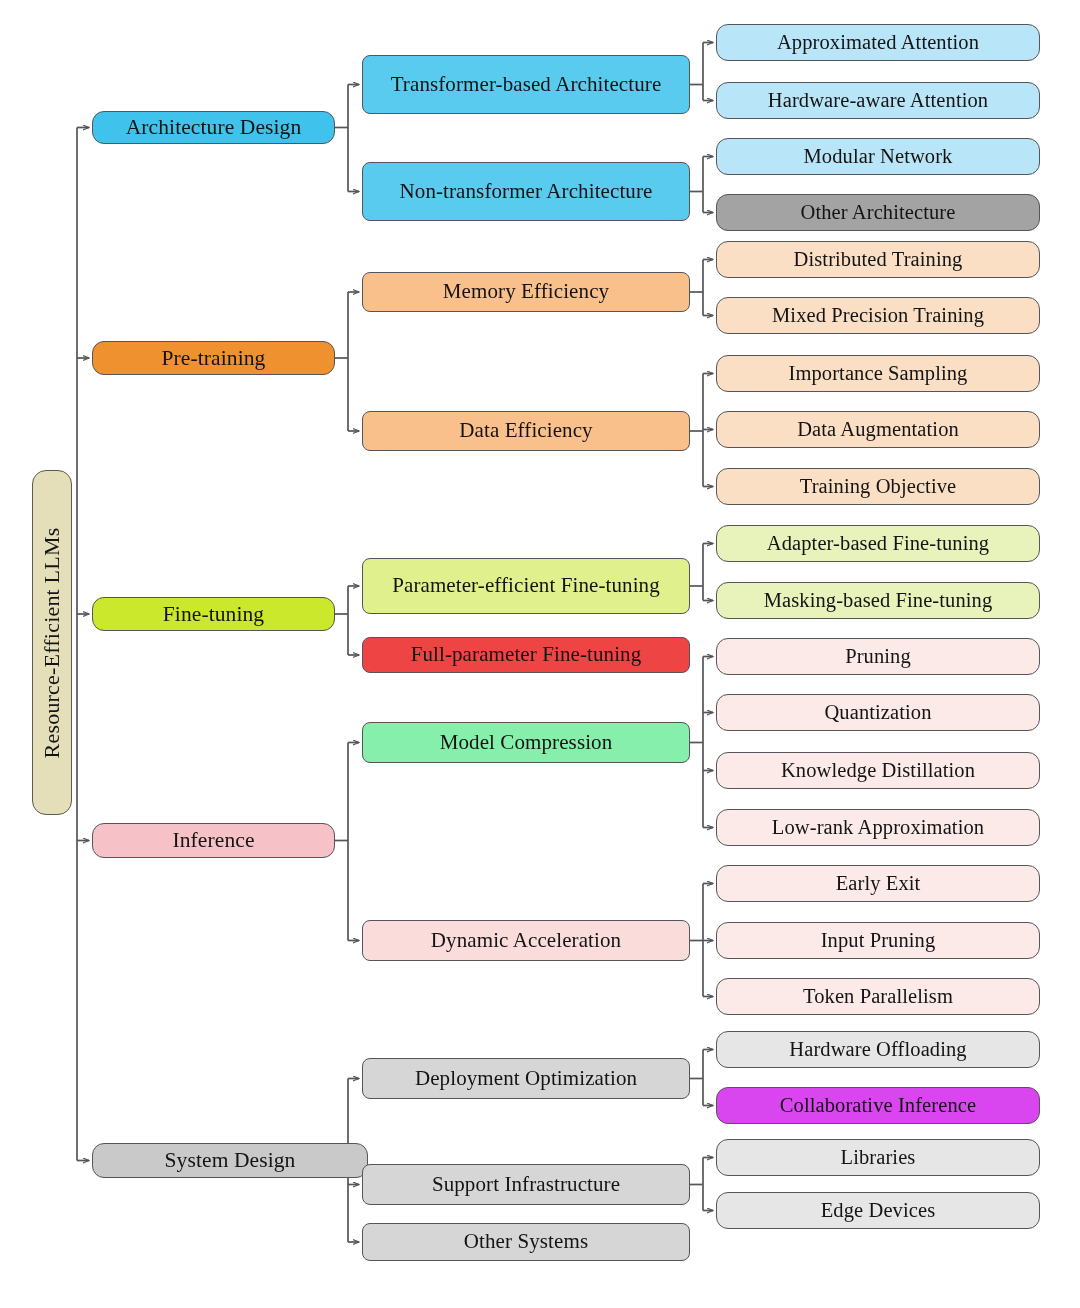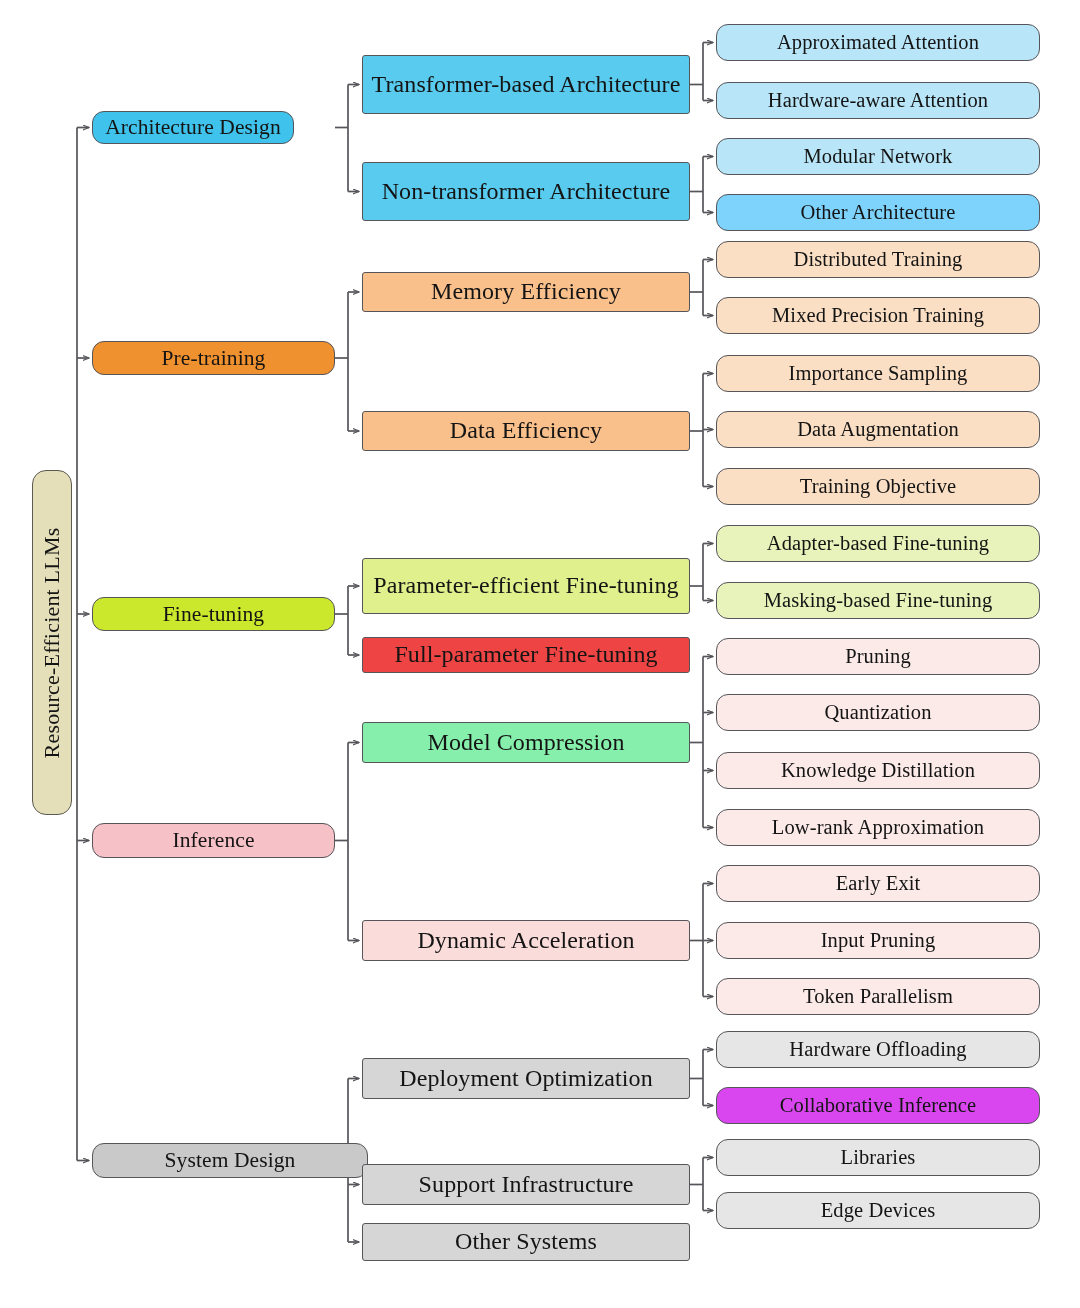--- a/index.html
+++ b/index.html
@@ -36,21 +36,21 @@
     display: flex;
     align-items: center;
     justify-content: center;
     text-align: center;
     line-height: 1.13;
     color: #141414;
     letter-spacing: 0.1px;
     padding: 0 6px;
   }
   .lvl1 { font-size: 21.5px; border-radius: 12px; }
-  .lvl2 { font-size: 24px; border-radius: 3px; }
+  .lvl2 { font-size: 21px; border-radius: 8px; }
   .lvl3 { font-size: 20.5px; border-radius: 12px; }
 
   #root-node {
     position: absolute;
     left: 32px;
     top: 470px;
     width: 40px;
     height: 345px;
     box-sizing: border-box;
     border: 1.8px solid #5a5a52;
@@ -161,39 +161,39 @@
         <path d="M 703 1210.5 L 713 1210.5" marker-end="url(#arrow)"></path>
         <path d="M 348 1242 L 359 1242" marker-end="url(#arrow)"></path>
       </g>
   </svg>
 
   <div id="root-node">
     <span class="vtext">Resource-Efficient LLMs</span>
   </div>
 
   <div id="nodes-layer">
-      <div class="node lvl1" style="left: 92px; top: 111px; width: 202px; height: 33px; background: rgb(63, 195, 236);">
+      <div class="node lvl1" style="left: 92px; top: 111px; width: 243px; height: 33px; background: rgb(63, 195, 236);">
         <span>Architecture Design</span>
       </div>
       <div class="node lvl2" style="left: 362px; top: 55px; width: 328px; height: 59px; background: rgb(89, 203, 238);">
         <span>Transformer-based Architecture</span>
       </div>
       <div class="node lvl3" style="left: 716px; top: 24px; width: 324px; height: 37px; background: rgb(184, 229, 247);">
         <span>Approximated Attention</span>
       </div>
       <div class="node lvl3" style="left: 716px; top: 82px; width: 324px; height: 37px; background: rgb(184, 229, 247);">
         <span>Hardware-aware Attention</span>
       </div>
       <div class="node lvl2" style="left: 362px; top: 162px; width: 328px; height: 59px; background: rgb(89, 203, 238);">
         <span>Non-transformer Architecture</span>
       </div>
       <div class="node lvl3" style="left: 716px; top: 138px; width: 324px; height: 37px; background: rgb(184, 229, 247);">
         <span>Modular Network</span>
       </div>
-      <div class="node lvl3" style="left: 716px; top: 194px; width: 324px; height: 37px; background: #7dd3fc;">
+      <div class="node lvl3" style="left: 716px; top: 194px; width: 324px; height: 37px; background: #a3a3a3;">
         <span>Other Architecture</span>
       </div>
       <div class="node lvl1" style="left: 92px; top: 341px; width: 243px; height: 34px; background: rgb(240, 145, 47);">
         <span>Pre-training</span>
       </div>
       <div class="node lvl2" style="left: 362px; top: 272px; width: 328px; height: 40px; background: rgb(250, 192, 140);">
         <span>Memory Efficiency</span>
       </div>
       <div class="node lvl3" style="left: 716px; top: 241px; width: 324px; height: 37px; background: rgb(251, 223, 196);">
         <span>Distributed Training</span>

